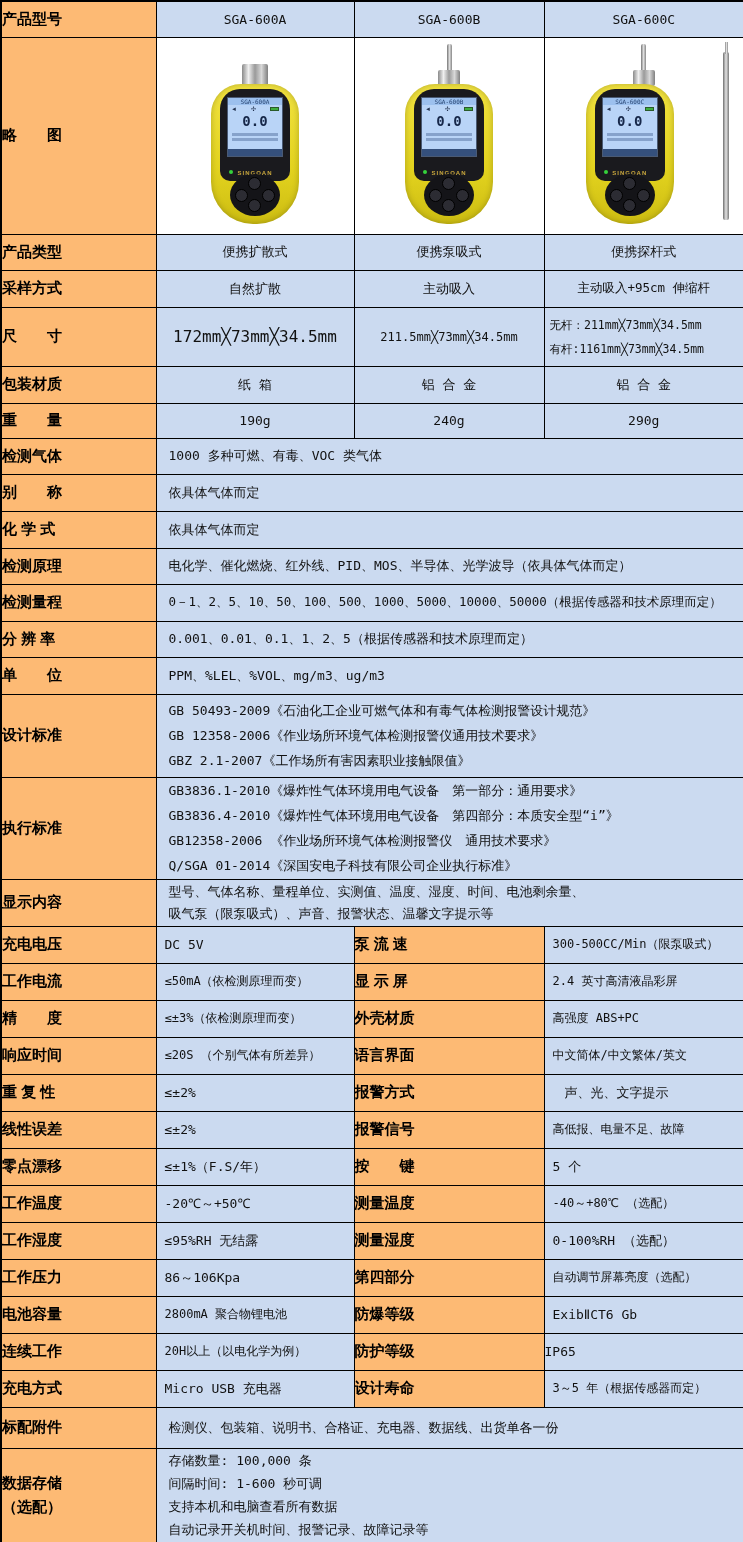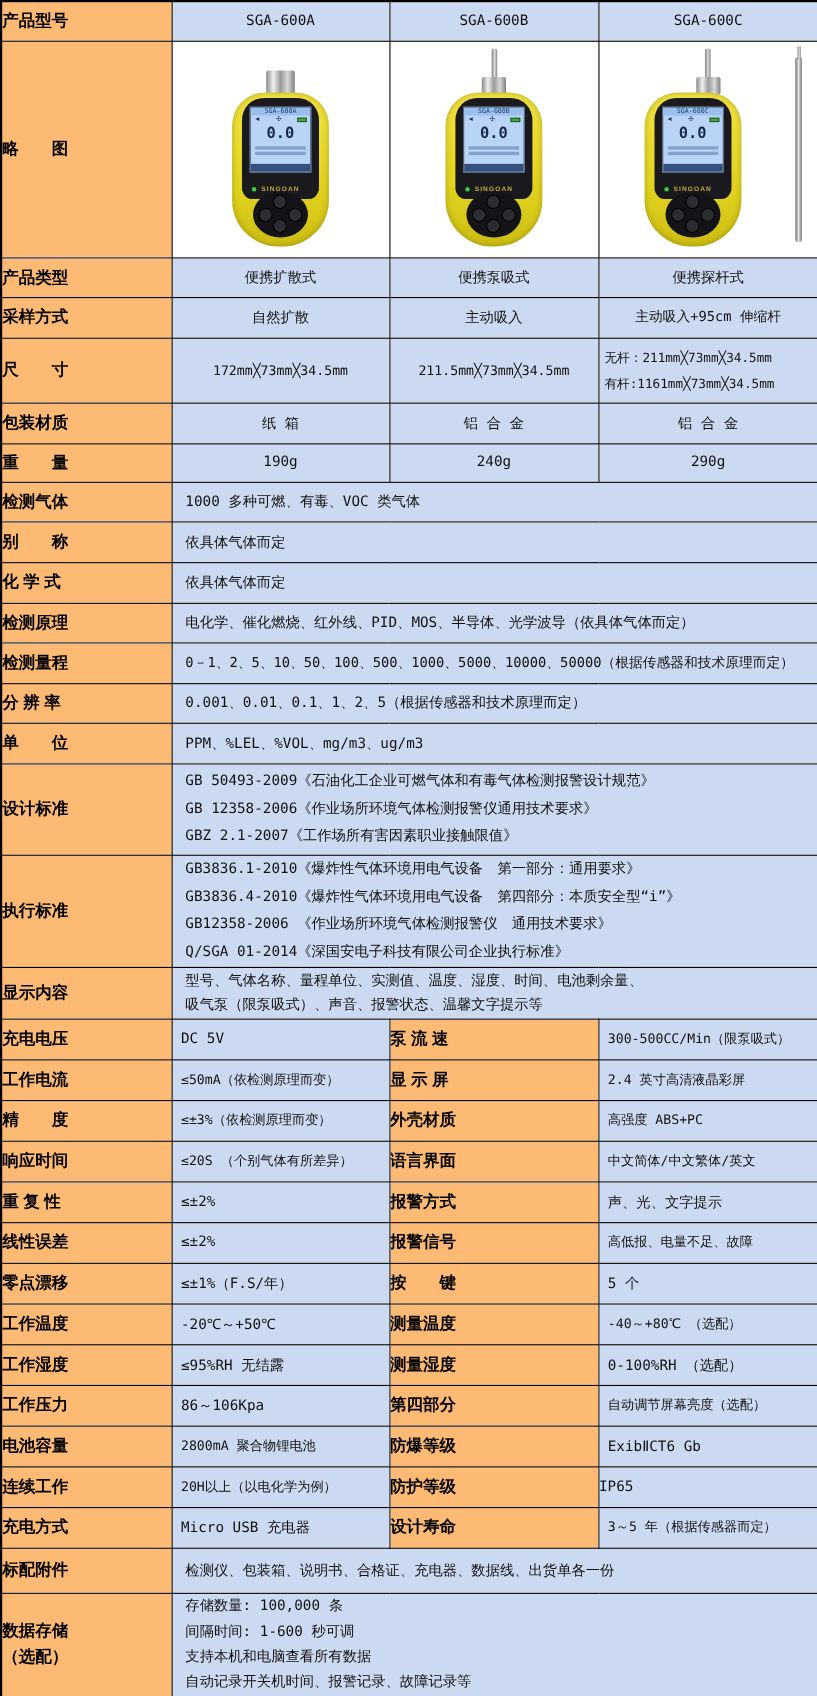--- a/index.html
+++ b/index.html
@@ -300,21 +300,21 @@
 
   <tr style="height:37px">
     <td class="label-cell">采样方式</td>
     <td class="value-cell center">自然扩散</td>
     <td class="value-cell center">主动吸入</td>
     <td class="value-cell center" style="font-size:12.5px">主动吸入+95cm 伸缩杆</td>
   </tr>
 
   <tr style="height:59px">
     <td class="label-cell">尺　　寸</td>
-    <td class="value-cell center" style="font-size:12px">172mm╳73mm╳34.5mm</td>
+    <td class="value-cell center" style="font-size:16px">172mm╳73mm╳34.5mm</td>
     <td class="value-cell center" style="font-size:12px">211.5mm╳73mm╳34.5mm</td>
     <td class="value-cell left" style="font-size:11.5px;padding-left:5px">
       <div style="line-height:24px">无杆：211mm╳73mm╳34.5mm</div>
       <div style="line-height:24px">有杆:1161mm╳73mm╳34.5mm</div>
     </td>
   </tr>
 
   <tr style="height:37px">
     <td class="label-cell">包装材质</td>
     <td class="value-cell center">纸 箱</td>
@@ -406,21 +406,21 @@
   <tr style="height:37px">
     <td class="label-cell">响应时间</td>
     <td class="value-cell left" style="padding-left:8px;font-size:12px">≤20S （个别气体有所差异）</td>
     <td class="label-cell">语言界面</td>
     <td class="value-cell left" style="padding-left:8px;font-size:12px">中文简体/中文繁体/英文</td>
   </tr>
   <tr style="height:37px">
     <td class="label-cell">重 复 性</td>
     <td class="value-cell left" style="padding-left:8px">≤±2%</td>
     <td class="label-cell">报警方式</td>
-    <td class="value-cell left" style="padding-left:8px">声、光、文字提示</td>
+    <td class="value-cell left" style="padding-left:20px">声、光、文字提示</td>
   </tr>
   <tr style="height:37px">
     <td class="label-cell">线性误差</td>
     <td class="value-cell left" style="padding-left:8px">≤±2%</td>
     <td class="label-cell">报警信号</td>
     <td class="value-cell left" style="padding-left:8px;font-size:12px">高低报、电量不足、故障</td>
   </tr>
   <tr style="height:37px">
     <td class="label-cell">零点漂移</td>
     <td class="value-cell left" style="padding-left:8px">≤±1%（F.S/年）</td>

